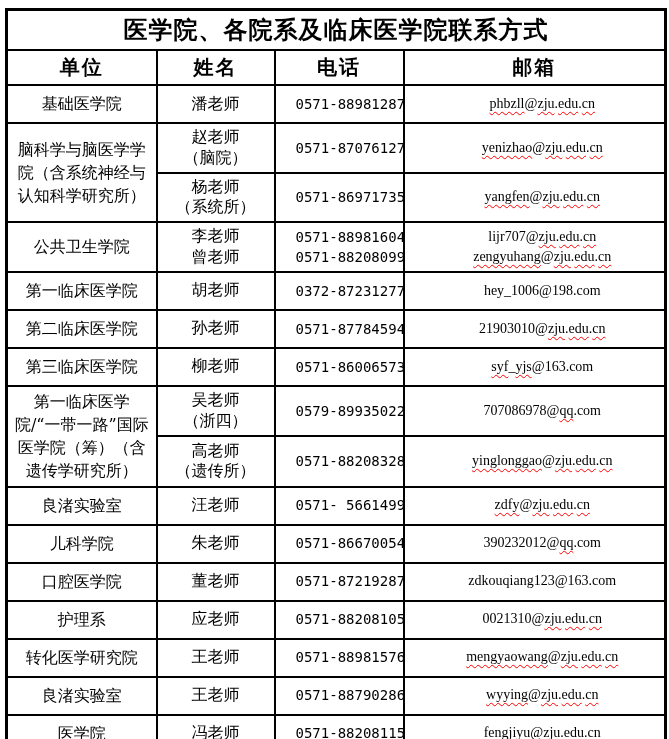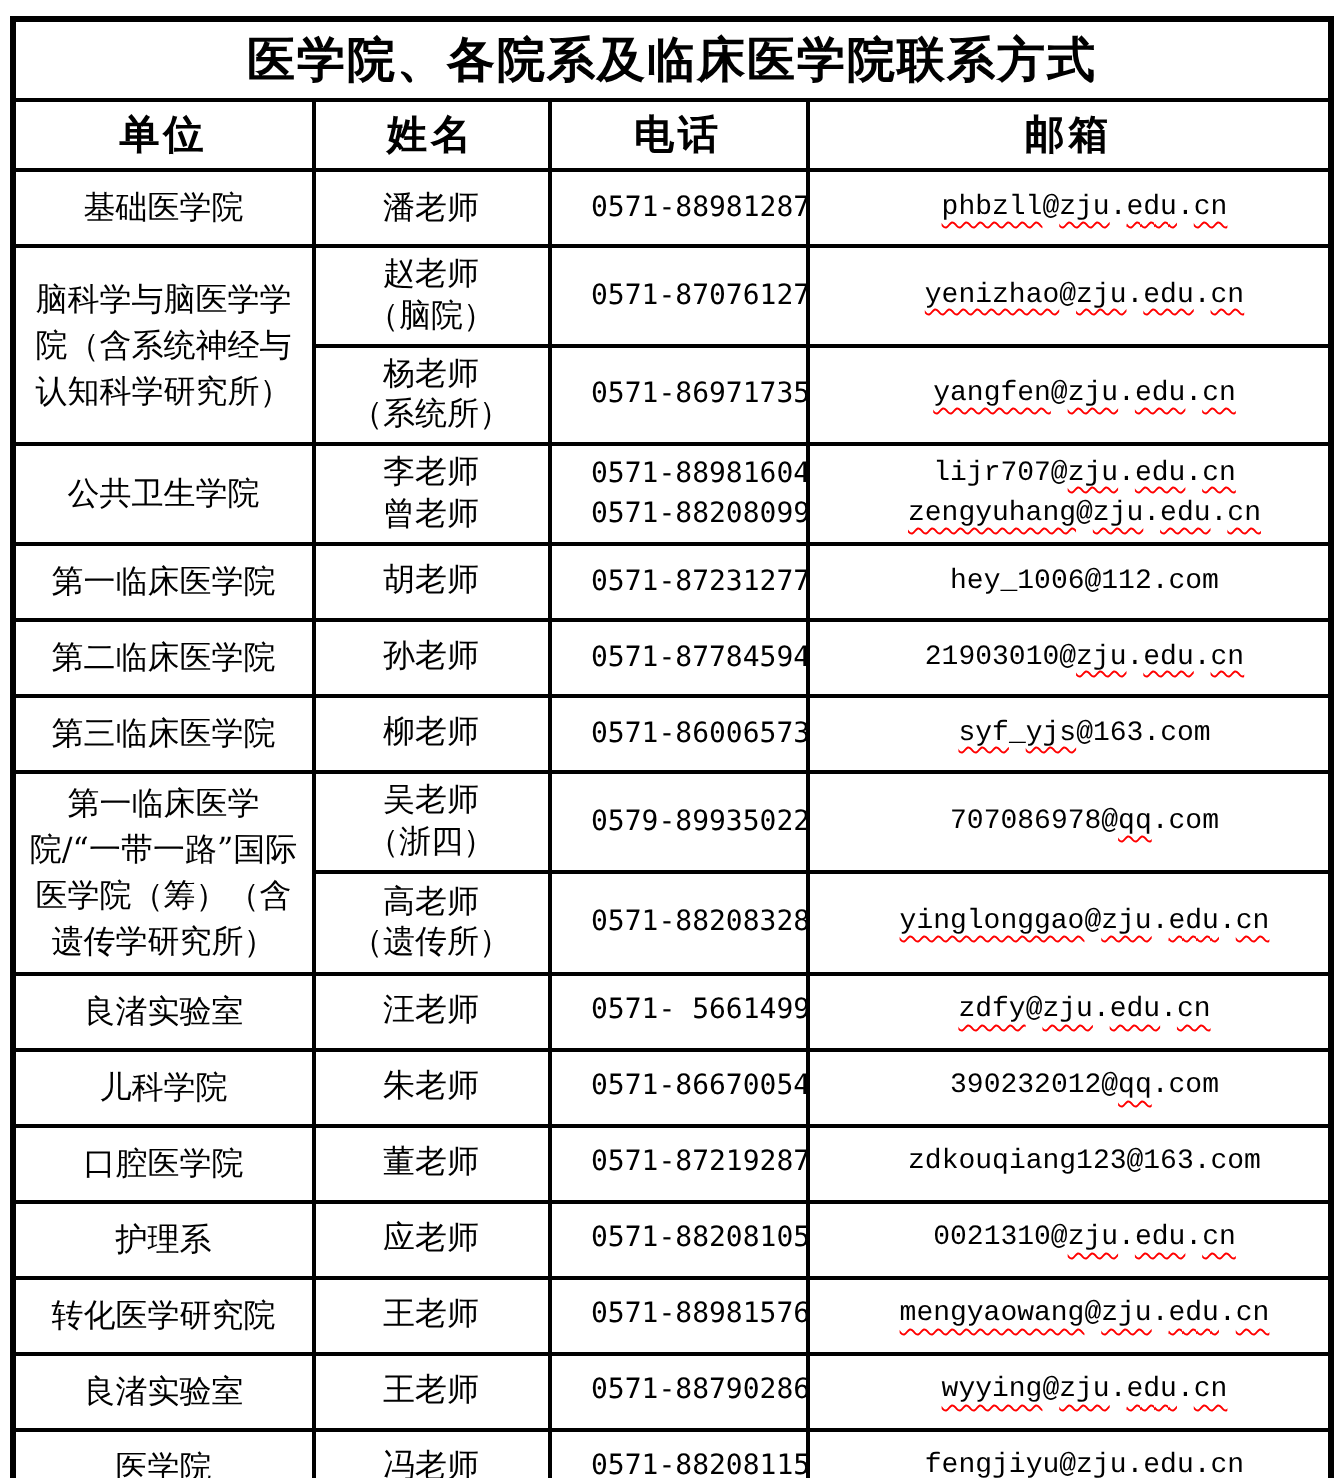--- a/index.html
+++ b/index.html
@@ -58,21 +58,21 @@
     line-height:1.3;
   }
   .name-cell div{white-space:nowrap;}
   .phone-cell{
     font-family:"DejaVu Sans Mono","Liberation Mono",monospace;
     font-size:14px;
     line-height:1.45;
     letter-spacing:0px;
   }
   .email-cell{
-    font-family:Liberation Mono, monospace;
+    font-family:Liberation Serif, serif;
     font-size:14px;
     line-height:1.45;
   }
   .phone-cell div, .email-cell div{white-space:nowrap;margin-left:16px;}
   .wavy{
     text-decoration-line:underline;
     text-decoration-style:wavy;
     text-decoration-color:var(--wavy-c);
     text-decoration-thickness:1px;
     text-underline-offset:3px;
@@ -153,24 +153,24 @@
             <div><span>lijr707</span><span>@</span><span class="wavy">zju</span><span>.</span><span class="wavy">edu</span><span>.</span><span class="wavy">cn</span></div>
             <div><span class="wavy">zengyuhang</span><span>@</span><span class="wavy">zju</span><span>.</span><span class="wavy">edu</span><span>.</span><span class="wavy">cn</span></div>
           </td>
         </tr>
         <tr>
           <td class="unit-cell" rowspan="1">第一临床医学院</td>
           <td class="name-cell">
             <div>胡老师</div>
           </td>
           <td class="phone-cell">
-            <div>0571-87231277</div>
-          </td>
-          <td class="email-cell">
-            <div><span>hey_1006@112.com</span></div>
+            <div>0372-87231277</div>
+          </td>
+          <td class="email-cell">
+            <div><span>hey_1006@198.com</span></div>
           </td>
         </tr>
         <tr>
           <td class="unit-cell" rowspan="1">第二临床医学院</td>
           <td class="name-cell">
             <div>孙老师</div>
           </td>
           <td class="phone-cell">
             <div>0571-87784594</div>
           </td>

